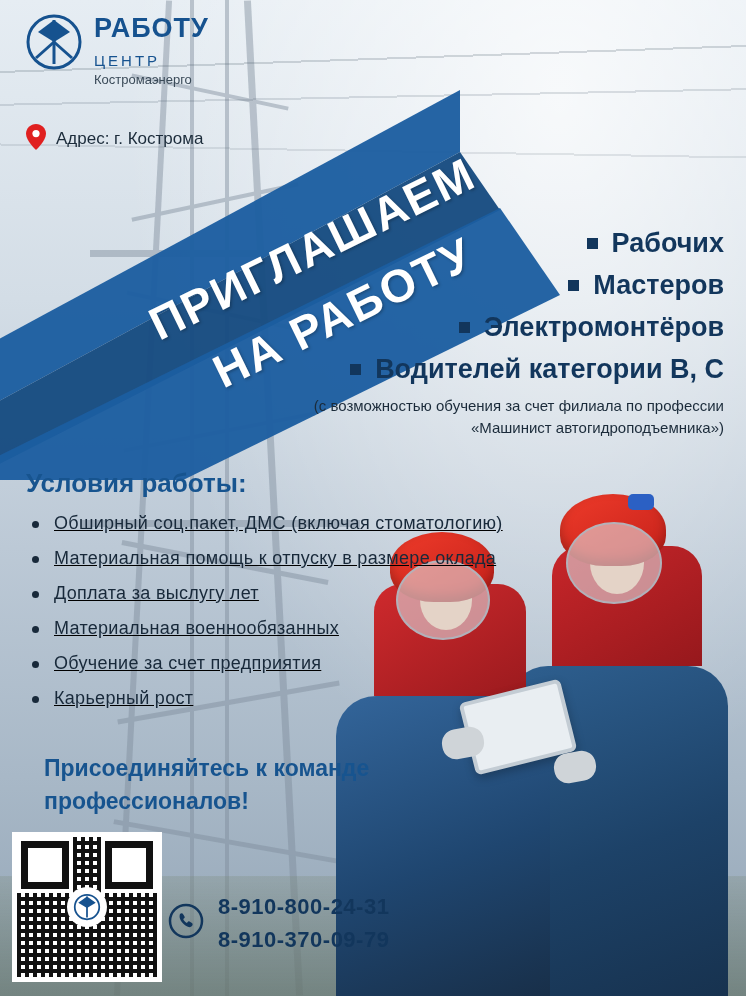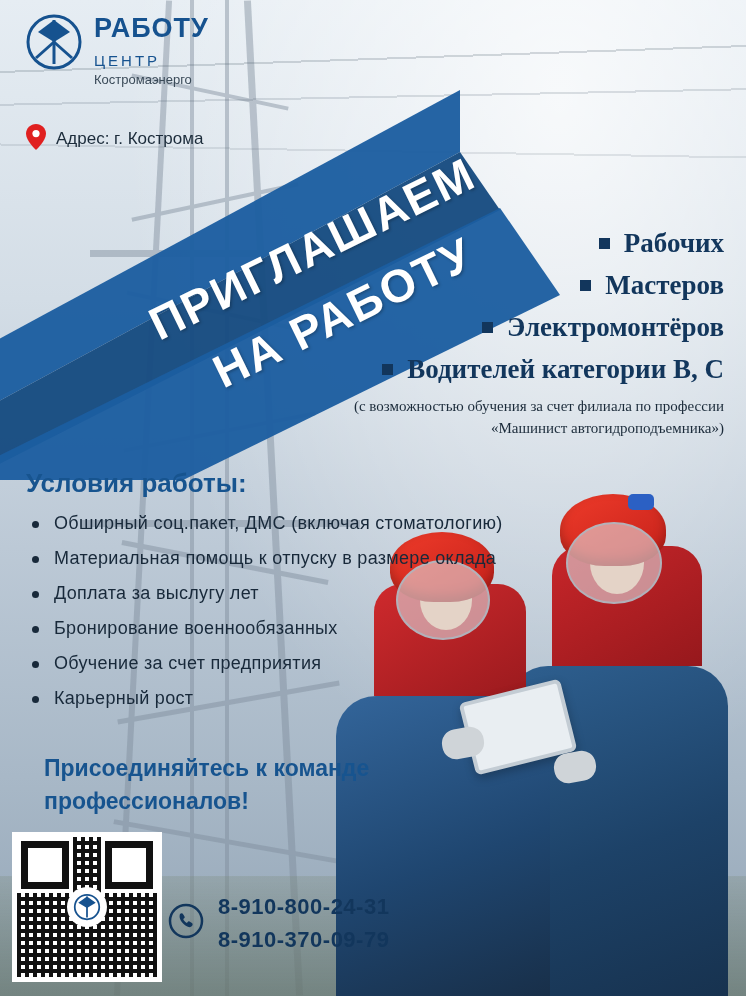--- a/index.html
+++ b/index.html
@@ -180,21 +180,20 @@
   }
 
   
   .vac {
     position: absolute;
     right: 22px;
     top: 228px;
     width: 460px;
     text-align: right;
     z-index: 6;
-    font-family: Liberation Serif, serif;
   }
   .vac-item {
     display: flex;
     justify-content: flex-end;
     align-items: center;
     gap: 14px;
     margin-bottom: 11px;
   }
   .vac-item .bullet {
     width: 11px; height: 11px;
@@ -221,21 +220,21 @@
     top: 468px;
     width: 560px;
     z-index: 6;
   }
   .cond h2 {
     font-size: 26px;
     color: #17548f;
     font-weight: bold;
     margin-bottom: 14px;
   }
-  .cond ul { list-style: none; }
+  .cond ul { list-style: none; text-decoration: underline; }
   .cond li {
     position: relative;
     font-size: 18px;
     color: #18293a;
     padding-left: 28px;
     margin-bottom: 14px;
     letter-spacing: .3px;
   }
   .cond li::before {
     content: "";
@@ -427,21 +426,21 @@
     <div class="vac-note">(с возможностью обучения за счет филиала по профессии</div>
     <div class="vac-note q">«Машинист автогидроподъемника»)</div>
   </div>
 
   <div class="cond">
     <h2>Условия работы:</h2>
     <ul>
       <li>Обширный соц.пакет, ДМС (включая стоматологию)</li>
       <li>Материальная  помощь  к отпуску  в размере  оклада</li>
       <li>Доплата  за выслугу лет</li>
-      <li>Бронирование  военнообязанных</li>
+      <li>Материальная  военнообязанных</li>
       <li>Обучение  за счет предприятия</li>
       <li>Карьерный рост</li>
     </ul>
   </div>
 
   <div class="join">
     <div>Присоединяйтесь к команде</div>
     <div>профессионалов!</div>
   </div>
 

